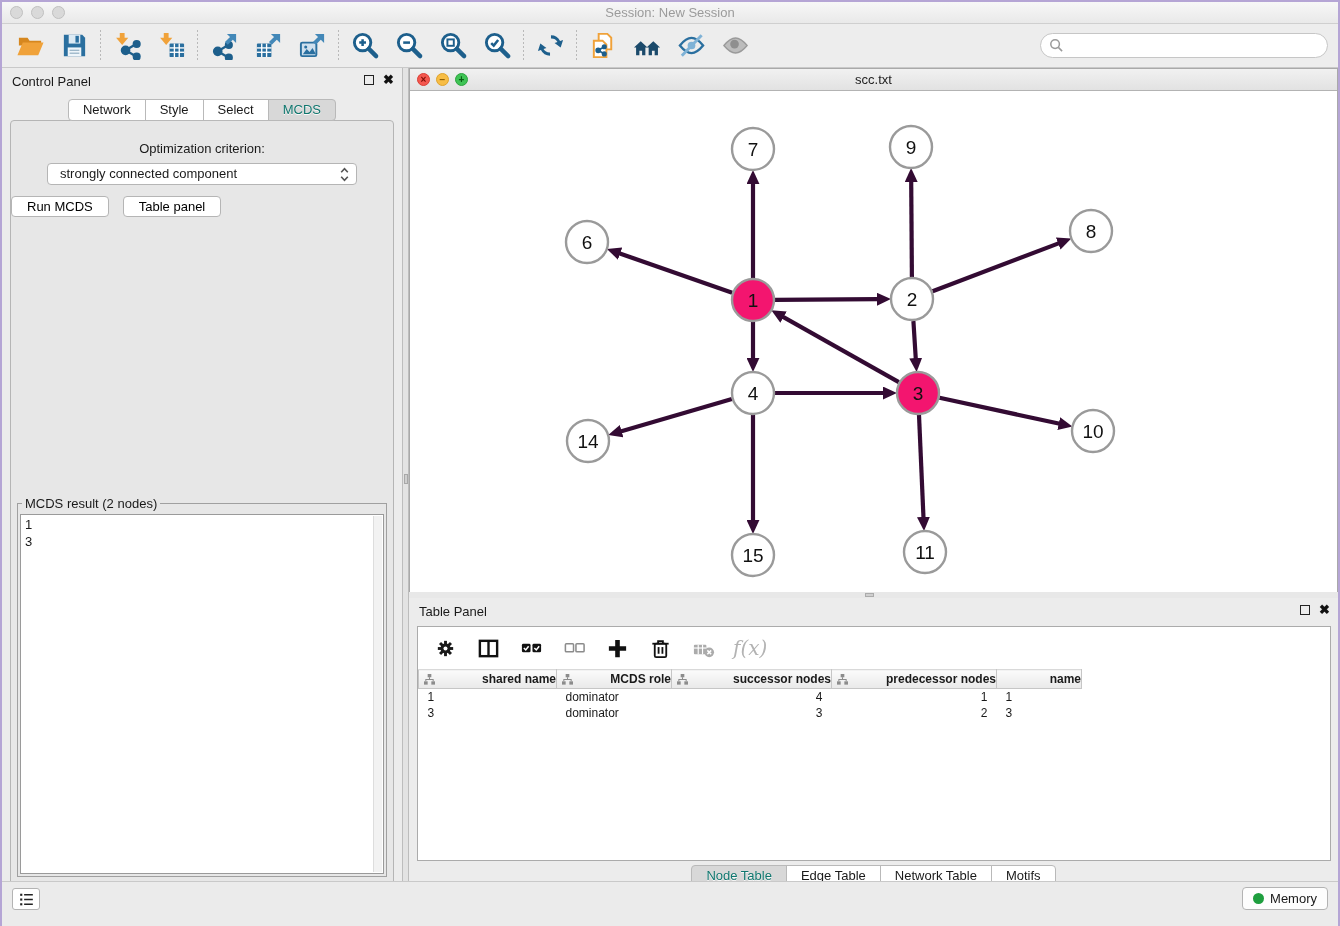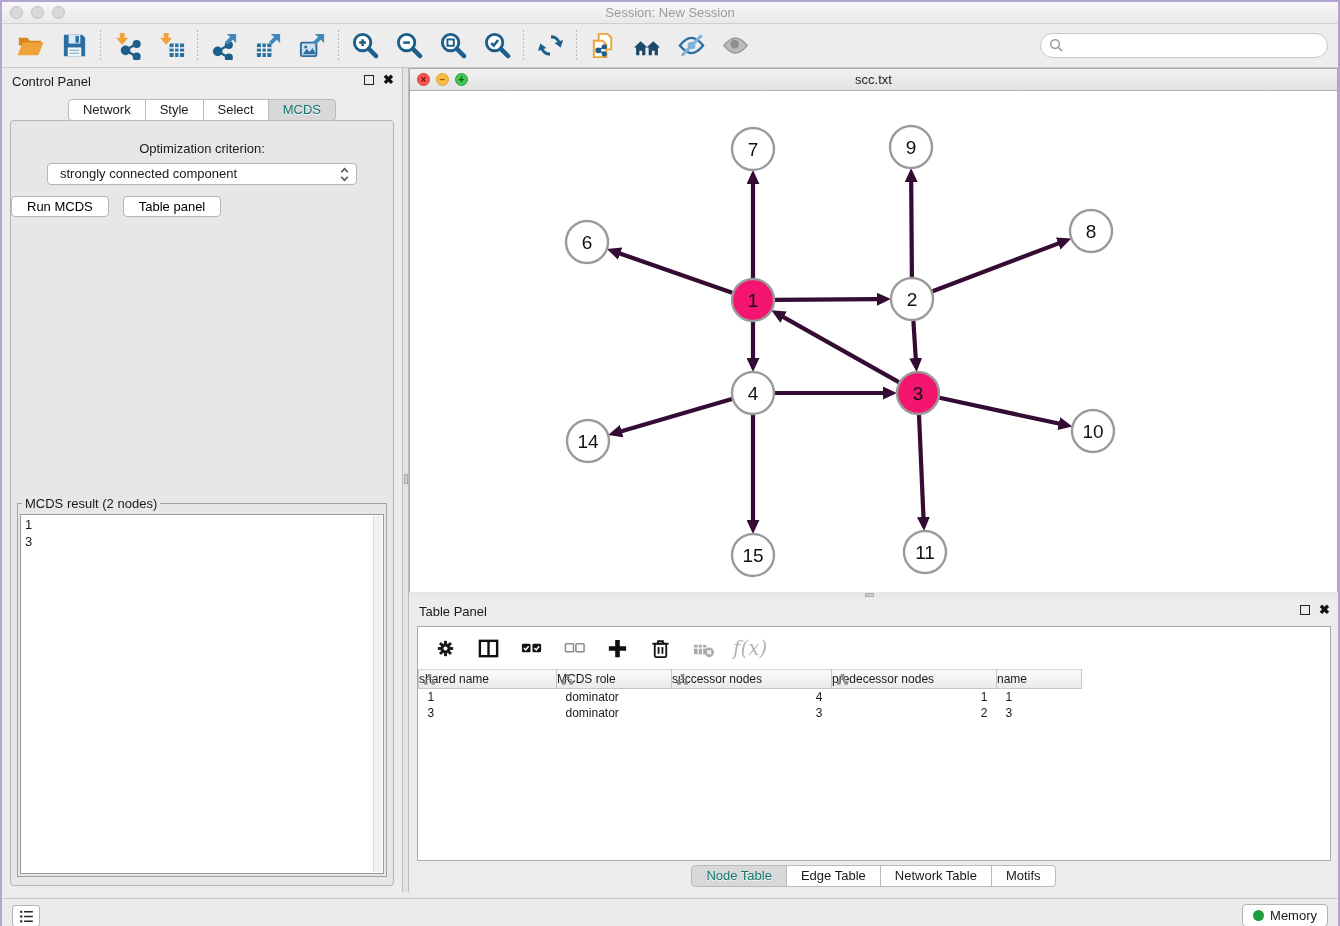--- a/index.html
+++ b/index.html
@@ -103,32 +103,32 @@
   .tp-inner { position:absolute; left:8px; right:7px; top:28px; height:235px;
     background:#fff; border:1px solid #ababab; }
   .tp-toolbar { height:42px; display:flex; align-items:center; gap:17px; padding-left:14px; }
   .tt-btn { border:none; background:transparent; width:26px; height:26px;
     display:flex; align-items:center; justify-content:center; cursor:pointer; }
   .tt-btn svg { width:23px; height:23px; }
   .tt-btn.disabled { cursor:default; }
   .fx { font-family:"DejaVu Serif", serif; font-style:italic; font-size:20px; color:#b3b3b3; }
 
   table.node-table { border-collapse:collapse; table-layout:fixed; font-size:12px; }
-  table.node-table th { position:relative; height:19px; font-weight:normal;
+  table.node-table th { position:relative; height:19px; font-weight:bold;
     background:linear-gradient(#fbfbfb,#e9e9e9);
-    border:1px solid #c6c6c6; border-top:1px solid #d9d9d9; text-align:left;
+    border:1px solid #c6c6c6; border-top:1px solid #d9d9d9; text-align:right;
     overflow:hidden; white-space:nowrap; cursor:pointer; }
   table.node-table th .tree { position:absolute; left:5px; top:4px; }
   table.node-table td { height:16px; padding:0 9px; white-space:nowrap; overflow:hidden; }
   td.al-right { text-align:right; }
 
   .tp-tabs { position:absolute; left:0; right:0; bottom:5px; display:flex; justify-content:center; }
 
   
-  .statusbar { position:absolute; left:0; right:0; bottom:0; height:28px;
+  .statusbar { position:absolute; left:0; right:0; bottom:0; height:45px;
     background:#ebebeb; border-top:1px solid #c9c9c9; }
   .sb-left { position:absolute; left:10px; top:6px; width:28px; height:22px;
     background:#fff; border:1px solid #b3b3b3; border-radius:3px;
     display:flex; align-items:center; justify-content:center; cursor:pointer; }
   .sb-right { position:absolute; right:10px; top:5px; height:23px;
     background:#fdfdfd; border:1px solid #b3b3b3; border-radius:4px;
     display:flex; align-items:center; gap:6px; padding:0 10px; font-size:13px; cursor:pointer; }
   .mem-dot { width:11px; height:11px; border-radius:50%; background:#1e9e3e; }
 </style>
 </head>

